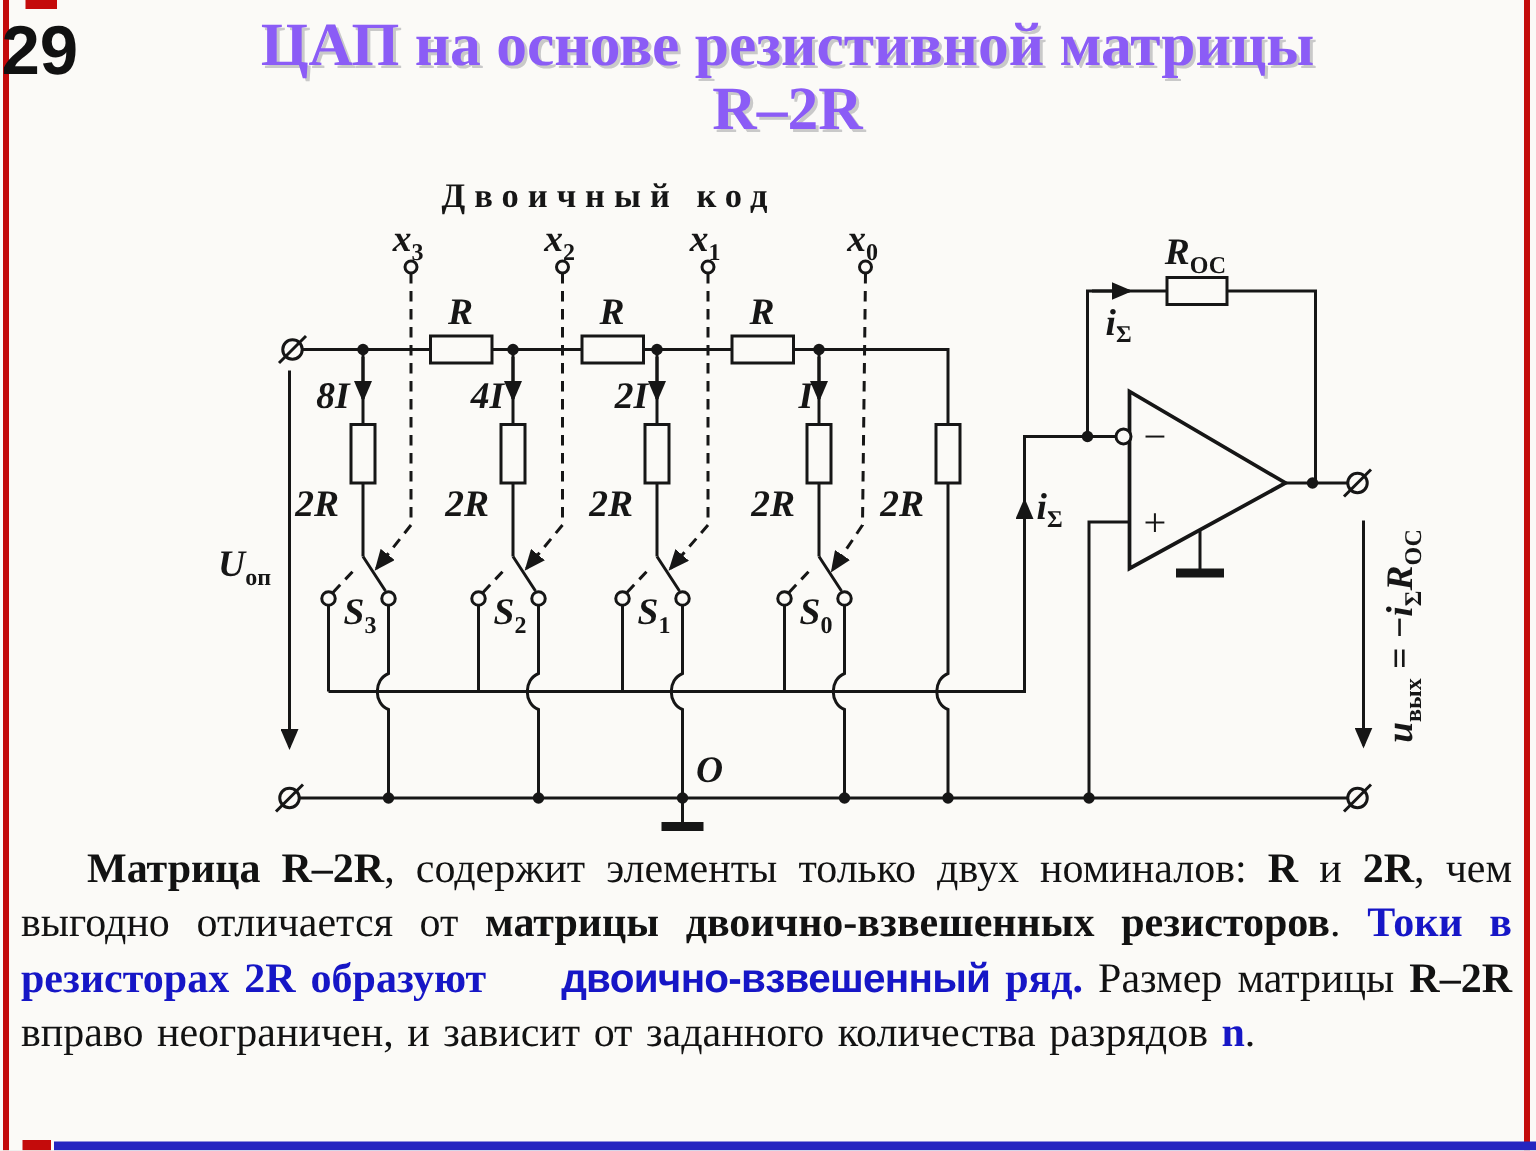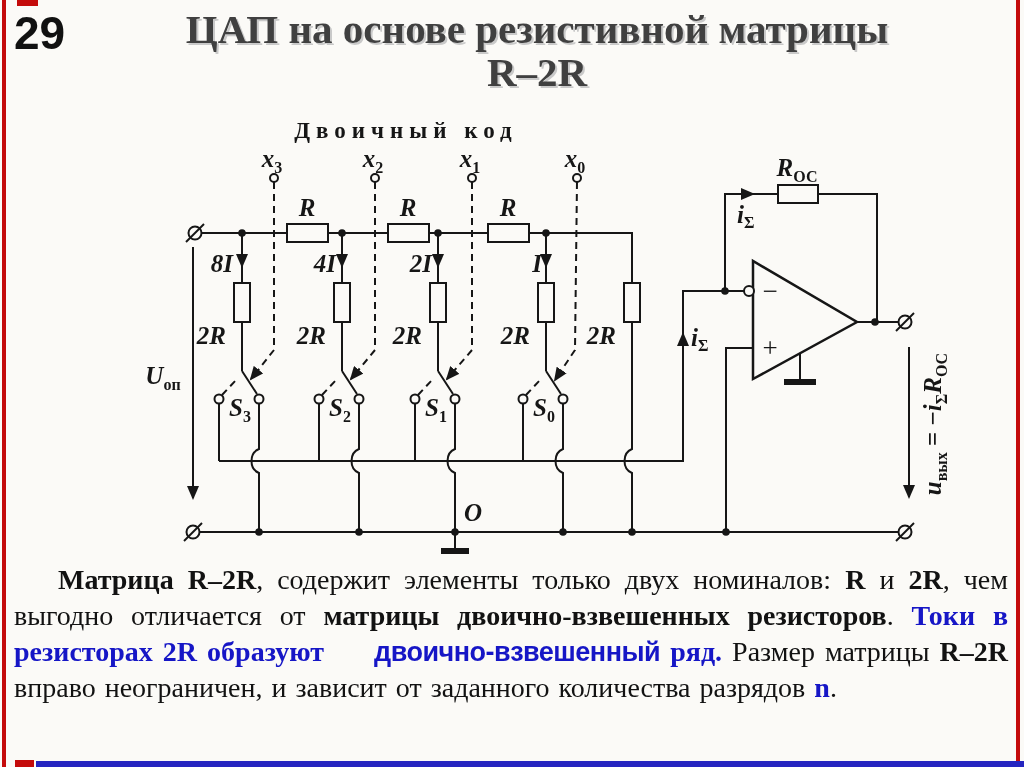--- a/index.html
+++ b/index.html
@@ -4,24 +4,24 @@
 <style>
   html,body{margin:0;padding:0;background:#e8e8e8;}
   .slide{position:relative;width:1024px;height:767px;background:#fbfaf7;overflow:hidden;
          font-family:"Liberation Serif",serif;}
   
   .stripe-left{position:absolute;left:2px;top:0;width:4px;height:767px;background:#c40b0b;}
   .stripe-right{position:absolute;left:1016px;top:0;width:4px;height:767px;background:#c40b0b;}
   .bar-bottom{position:absolute;left:36px;top:761px;width:988px;height:6px;background:#2525c0;}
   .sq-tl{position:absolute;left:17px;top:0;width:21px;height:6px;background:#c40b0b;}
   .sq-bl{position:absolute;left:15px;top:760px;width:19px;height:7px;background:#c40b0b;}
-  .slide-number{position:absolute;left:14px;top:6px;font-family:"Liberation Sans",sans-serif;
+  .slide-number{position:absolute;left:1px;top:6px;font-family:"Liberation Sans",sans-serif;
         font-weight:bold;font-size:46px;color:#111;}
-  .title{position:absolute;left:82px;top:8px;width:910px;text-align:center;
-        font-weight:bold;font-size:41px;line-height:1.05;color:#404040;
+  .title{position:absolute;left:70px;top:8px;width:910px;text-align:center;
+        font-weight:bold;font-size:41px;line-height:1.05;color:#8b5cf6;
         text-shadow:2px 2px 0 #c9c9c9;}
   svg{position:absolute;left:0;top:0;}
   .w{stroke:#161616;stroke-width:2;fill:none;}
   .w25{stroke:#161616;stroke-width:2.5;fill:none;}
   .thick{stroke:#161616;stroke-width:6;fill:none;}
   .dash{stroke:#161616;stroke-width:2;fill:none;stroke-dasharray:7 5;}
   .comp{fill:#fbfaf7;stroke:#161616;stroke-width:2;}
   .dot{fill:#161616;stroke:none;}
   .dlbl{font-family:"Liberation Serif",serif;font-weight:bold;font-style:italic;
         font-size:25px;fill:#161616;}

